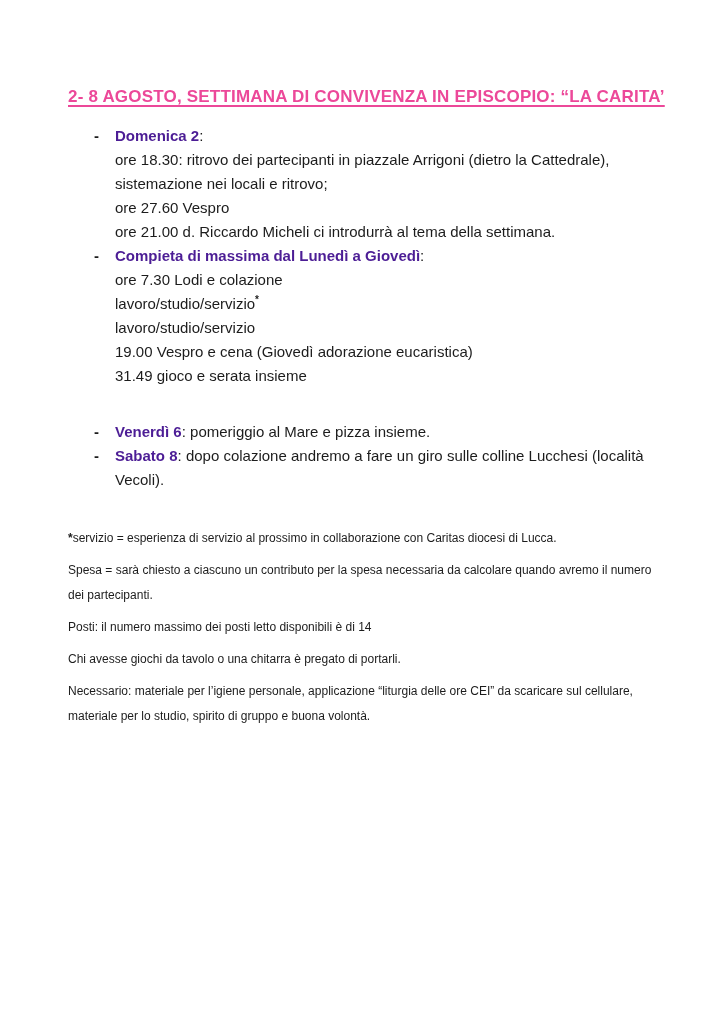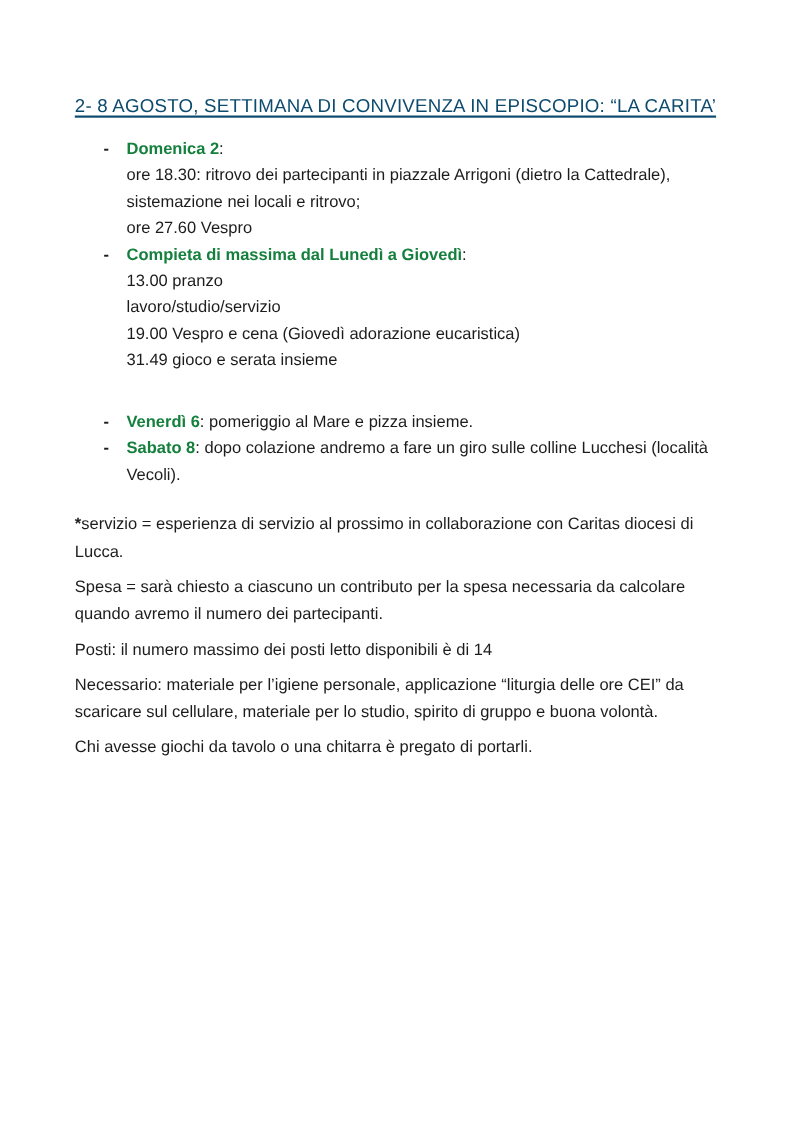--- a/index.html
+++ b/index.html
@@ -10,52 +10,52 @@
     background: #ffffff;
     box-sizing: border-box;
     padding: 84px 58px 0 68px;
     font-family: "Liberation Sans", sans-serif;
     color: #1c1c1c;
     overflow: hidden;
   }
   h1.doc-title {
     margin: 0 0 14px 0;
     font-size: 17px;
-    font-weight: normal;
+    font-weight: bold;
     line-height: 26px;
     letter-spacing: 0.2px;
-    color: #0c4a6e;
+    color: #ec4899;
   }
   h1.doc-title .t-line {
     display: block;
     text-decoration: underline;
     text-underline-offset: 3px;
     text-decoration-thickness: 1.5px;
   }
   .list { font-size: 15px; line-height: 24px; }
   .row { display: flex; align-items: flex-start; }
   .row .marker {
     flex: none;
     width: 21px;
     margin-left: 26px;
     font-weight: bold;
   }
   .row .content { max-width: 565px; }
   .line { }
-  .line strong { font-weight: bold; color: #15803d; }
+  .line strong { font-weight: bold; color: #4c1d95; }
   .row-venerdi { margin-top: 32px; }
   sup.fnmark {
     font-size: 10px;
     line-height: 0;
     vertical-align: super;
     font-weight: bold;
   }
   .notes {
-    margin-top: 20px;
-    font-size: 15px;
+    margin-top: 34px;
+    font-size: 12px;
     line-height: 25px;
     max-width: 606px;
   }
   .notes p { margin: 0 0 7px 0; }
   .note-star { font-weight: bold; }
 </style>
 </head>
 <body>
 
 <main class="page">
@@ -67,30 +67,34 @@
   <section class="list">
 
     <div class="row">
       <span class="marker">-</span>
       <div class="content">
         <div class="line">
           <strong>Domenica 2</strong><span>:</span>
         </div>
         <div class="line">ore 18.30: ritrovo dei partecipanti in piazzale Arrigoni (dietro la Cattedrale), sistemazione nei locali e ritrovo;</div>
         <div class="line">ore 27.60 Vespro</div>
+        <div class="line">ore 21.00 d. Riccardo Micheli ci introdurrà al tema della settimana.</div>
       </div>
     </div>
 
     <div class="row">
       <span class="marker">-</span>
       <div class="content">
         <div class="line">
           <strong>Compieta di massima dal Lunedì a Giovedì</strong><span>:</span>
         </div>
-        <div class="line">13.00 pranzo</div>
+        <div class="line">ore 7.30 Lodi e colazione</div>
+        <div class="line">
+          <span>lavoro/studio/servizio</span><sup class="fnmark">*</sup>
+        </div>
         <div class="line">lavoro/studio/servizio</div>
         <div class="line">19.00 Vespro e cena (Giovedì adorazione eucaristica)</div>
         <div class="line">31.49 gioco e serata insieme</div>
       </div>
     </div>
 
     <div class="row row-venerdi">
       <span class="marker">-</span>
       <div class="content">
         <div class="line">
@@ -114,20 +118,20 @@
     <p>
       <strong class="note-star">*</strong><span>servizio = esperienza di servizio al prossimo in collaborazione con Caritas diocesi di Lucca.</span>
     </p>
     <p>
       <span>Spesa = sarà chiesto a ciascuno un contributo per la spesa necessaria da calcolare quando avremo il numero dei partecipanti.</span>
     </p>
     <p>
       <span>Posti: il numero massimo dei posti letto disponibili è di 14</span>
     </p>
     <p>
-      <span>Necessario: materiale per l’igiene personale, applicazione “liturgia delle ore CEI” da scaricare sul cellulare, materiale per lo studio, spirito di gruppo e buona volontà.</span>
+      <span>Chi avesse giochi da tavolo o una chitarra è pregato di portarli.</span>
     </p>
     <p>
-      <span>Chi avesse giochi da tavolo o una chitarra è pregato di portarli.</span>
+      <span>Necessario: materiale per l’igiene personale, applicazione “liturgia delle ore CEI” da scaricare sul cellulare, materiale per lo studio, spirito di gruppo e buona volontà.</span>
     </p>
   </section>
 
 </main>
 
 </body></html>

